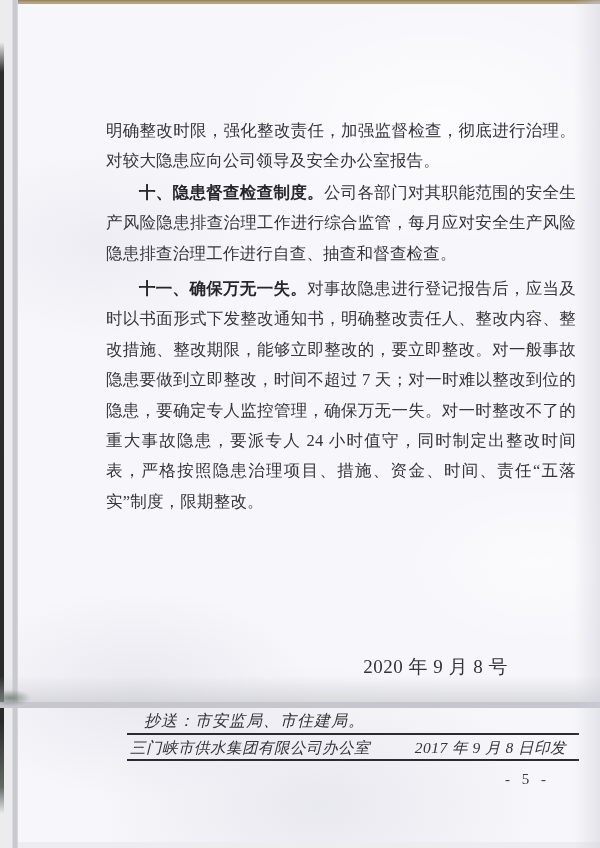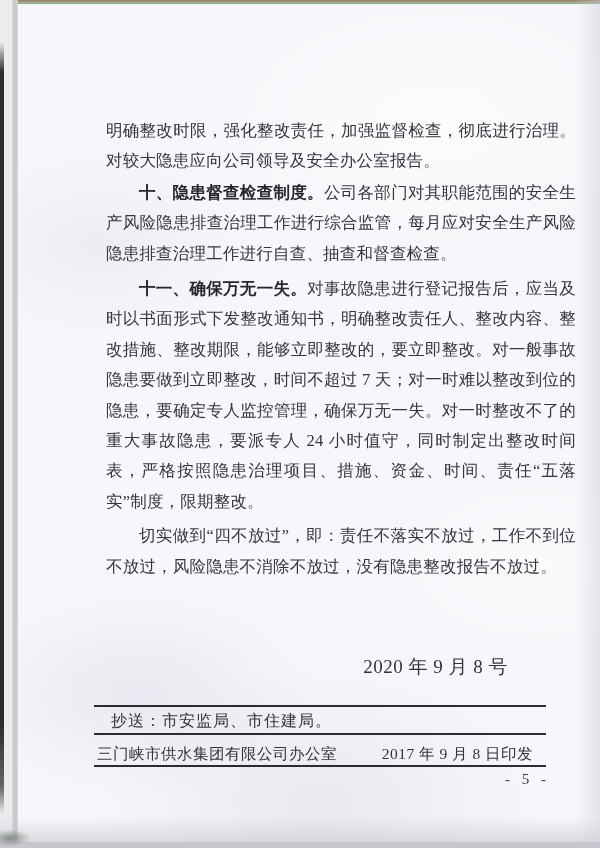--- a/index.html
+++ b/index.html
@@ -4,22 +4,22 @@
 <style>
   html, body { margin: 0; padding: 0; }
   body {
     width: 600px; height: 848px;
     background: #ededf0;
     font-family: "Liberation Serif", "DejaVu Serif", serif;
     overflow: hidden;
   }
   .scan {
     position: relative;
-    width: 600px; height: 848px;
-    background: #14b8a6;
+    width: 600px; height: 708px;
+    background: #f97316;
   }
   
   .paper {
     position: absolute;
     left: 18px; top: 4px;
     width: 582px; height: 838px;
     background:
       radial-gradient(ellipse 260px 150px at 120px 690px, rgba(222,221,232,0.55), transparent 70%),
       radial-gradient(ellipse 300px 180px at 420px 120px, rgba(255,255,255,0.65), transparent 70%),
       radial-gradient(ellipse 220px 140px at 80px 240px,  rgba(226,225,236,0.45), transparent 70%),
@@ -77,53 +77,53 @@
     margin-top: 40px;
   }
   .date-line {
     position: absolute; left: 88px; top: 650px; width: 470px;
     box-sizing: border-box; padding-right: 68px;
     text-align: right;
     font-size: 19px; color: #33333a;
     letter-spacing: 0.5px;
   }
   .footer {
-    position: absolute; left: 76px; top: 701px; width: 452px;
+    position: absolute; left: 109px; top: 701px; width: 452px;
     color: #33333a;
+    font-style: italic;
   }
   .rule { height: 2px; background: #2b2b31; }
   .cc-row {
     font-size: 16px; line-height: 23px;
     padding: 2px 0 1px 17px;
     letter-spacing: 1px;
   }
   .issuer-row {
     display: flex; justify-content: space-between; align-items: flex-start;
     font-size: 15.5px; line-height: 21px;
-    padding: 8px 13px 1px 3px;
+    padding: 2px 13px 1px 3px;
     letter-spacing: 0.5px;
   }
   .page-number {
     position: absolute; top: 767px; right: 50px;
     font-size: 15px; color: #3a3a41; letter-spacing: 4px;
     white-space: nowrap;
   }
 </style>
 </head>
 <body>
 
 <div class="scan">
 
   <div class="paper">
 
     <div class="body-text">
       <p class="para"><span>明确整改时限，强化整改责任，加强监督检查，彻底进行治理。对较大隐患应向公司领导及安全办公室报告。</span></p>
       <p class="para indent"><b class="lead">十、隐患督查检查制度。</b><span>公司各部门对其职能范围的安全生产风险隐患排查治理工作进行综合监管，每月应对安全生产风险隐患排查治理工作进行自查、抽查和督查检查。</span></p>
       <p class="para indent gap"><b class="lead">十一、确保万无一失。</b><span>对事故隐患进行登记报告后，应当及时以书面形式下发整改通知书，明确整改责任人、整改内容、整改措施、整改期限，能够立即整改的，要立即整改。对一般事故隐患要做到立即整改，时间不超过 7 天；对一时难以整改到位的隐患，要确定专人监控管理，确保万无一失。对一时整改不了的重大事故隐患，要派专人 24 小时值守，同时制定出整改时间表，严格按照隐患治理项目、措施、资金、时间、责任“五落实”制度，限期整改。</span></p>
-      <p class="para indent gap"><span>切实做到“四不放过”，即：责任不落实不放过，工作不到位不放过，风险隐患不消除不放过，没有隐患整改报告不放过。</span></p>
     </div>
 
     <div class="date-line">2020 年 9 月 8 号</div>
 
     <div class="footer">
       <div class="rule"></div>
       <div class="cc-row">抄送：市安监局、市住建局。</div>
       <div class="rule"></div>
       <div class="issuer-row">
         <span>三门峡市供水集团有限公司办公室</span>

